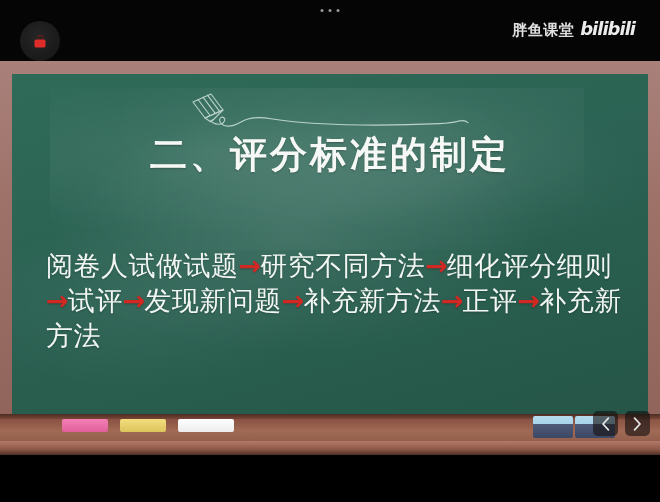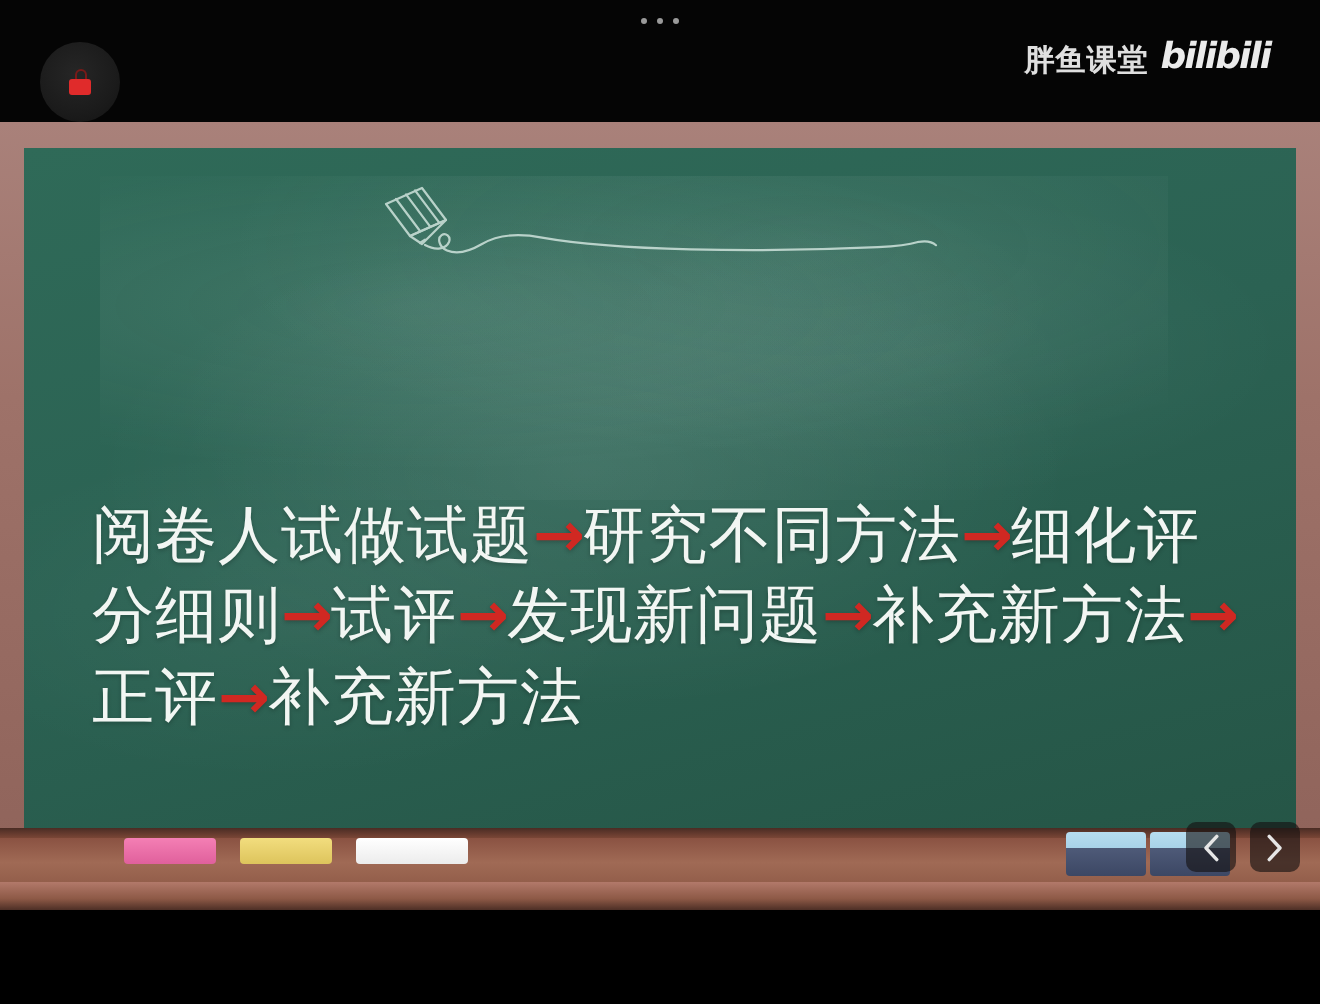--- a/index.html
+++ b/index.html
@@ -214,21 +214,21 @@
     line-height: 1.15;
     font-family: "DejaVu Sans", "Liberation Sans", sans-serif;
     text-shadow: 0 1px 2px rgba(0,0,0,.25);
   }
   #board-body {
     position: absolute;
     left: 34px;
     right: 26px;
     top: 174px;
     color: #f2f6f3;
-    font-size: 31px;
+    font-size: 27px;
     line-height: 1.30;
     letter-spacing: .5px;
     font-family: "DejaVu Sans", "Liberation Sans", sans-serif;
     text-shadow: 0 1px 2px rgba(0,0,0,.22);
     word-break: break-all;
   }
   #board-body .arrow {
     color: #d02822;
     font-weight: bold;
     letter-spacing: -1px;
@@ -270,20 +270,21 @@
           <path d="M18 26 L36 18 L24 30 Z"></path>
           <path d="M23 29.5 L25.5 27.8"></path>
           <path d="M25.5 30.5 C31 33.5, 36 32.5, 37.5 29 C38.6 26.2, 35.8 24.2, 33.8 25.6
                    C31.6 27.1, 32.4 31.5, 36.5 33.2 C42 35.5, 48 33.5, 54 30
                    C62 25.3, 72 24.5, 84 26.8 C120 33.2, 190 34.5, 252 31.6
                    C262 31.1, 268 30.2, 272 29"></path>
           <path d="M272 29 C276 28.2, 279 28.8, 281 30.6"></path>
         </g>
       </svg>
 
+      <div id="board-title">二、评分标准的制定</div>
 
       <div id="board-body">
         <span>阅卷人试做试题</span><span class="arrow">→</span><span>研究不同方法</span><span class="arrow">→</span><span>细化评分细则</span><span class="arrow">→</span><span>试评</span><span class="arrow">→</span><span>发现新问题</span><span class="arrow">→</span><span>补充新方法</span><span class="arrow">→</span><span>正评</span><span class="arrow">→</span><span>补充新方法</span>
       </div>
     </div>
 
     <div id="board-ledge">
       <div class="ledge-top-edge"></div>
       <span class="chalk pink"></span>
       <span class="chalk yellow"></span>

